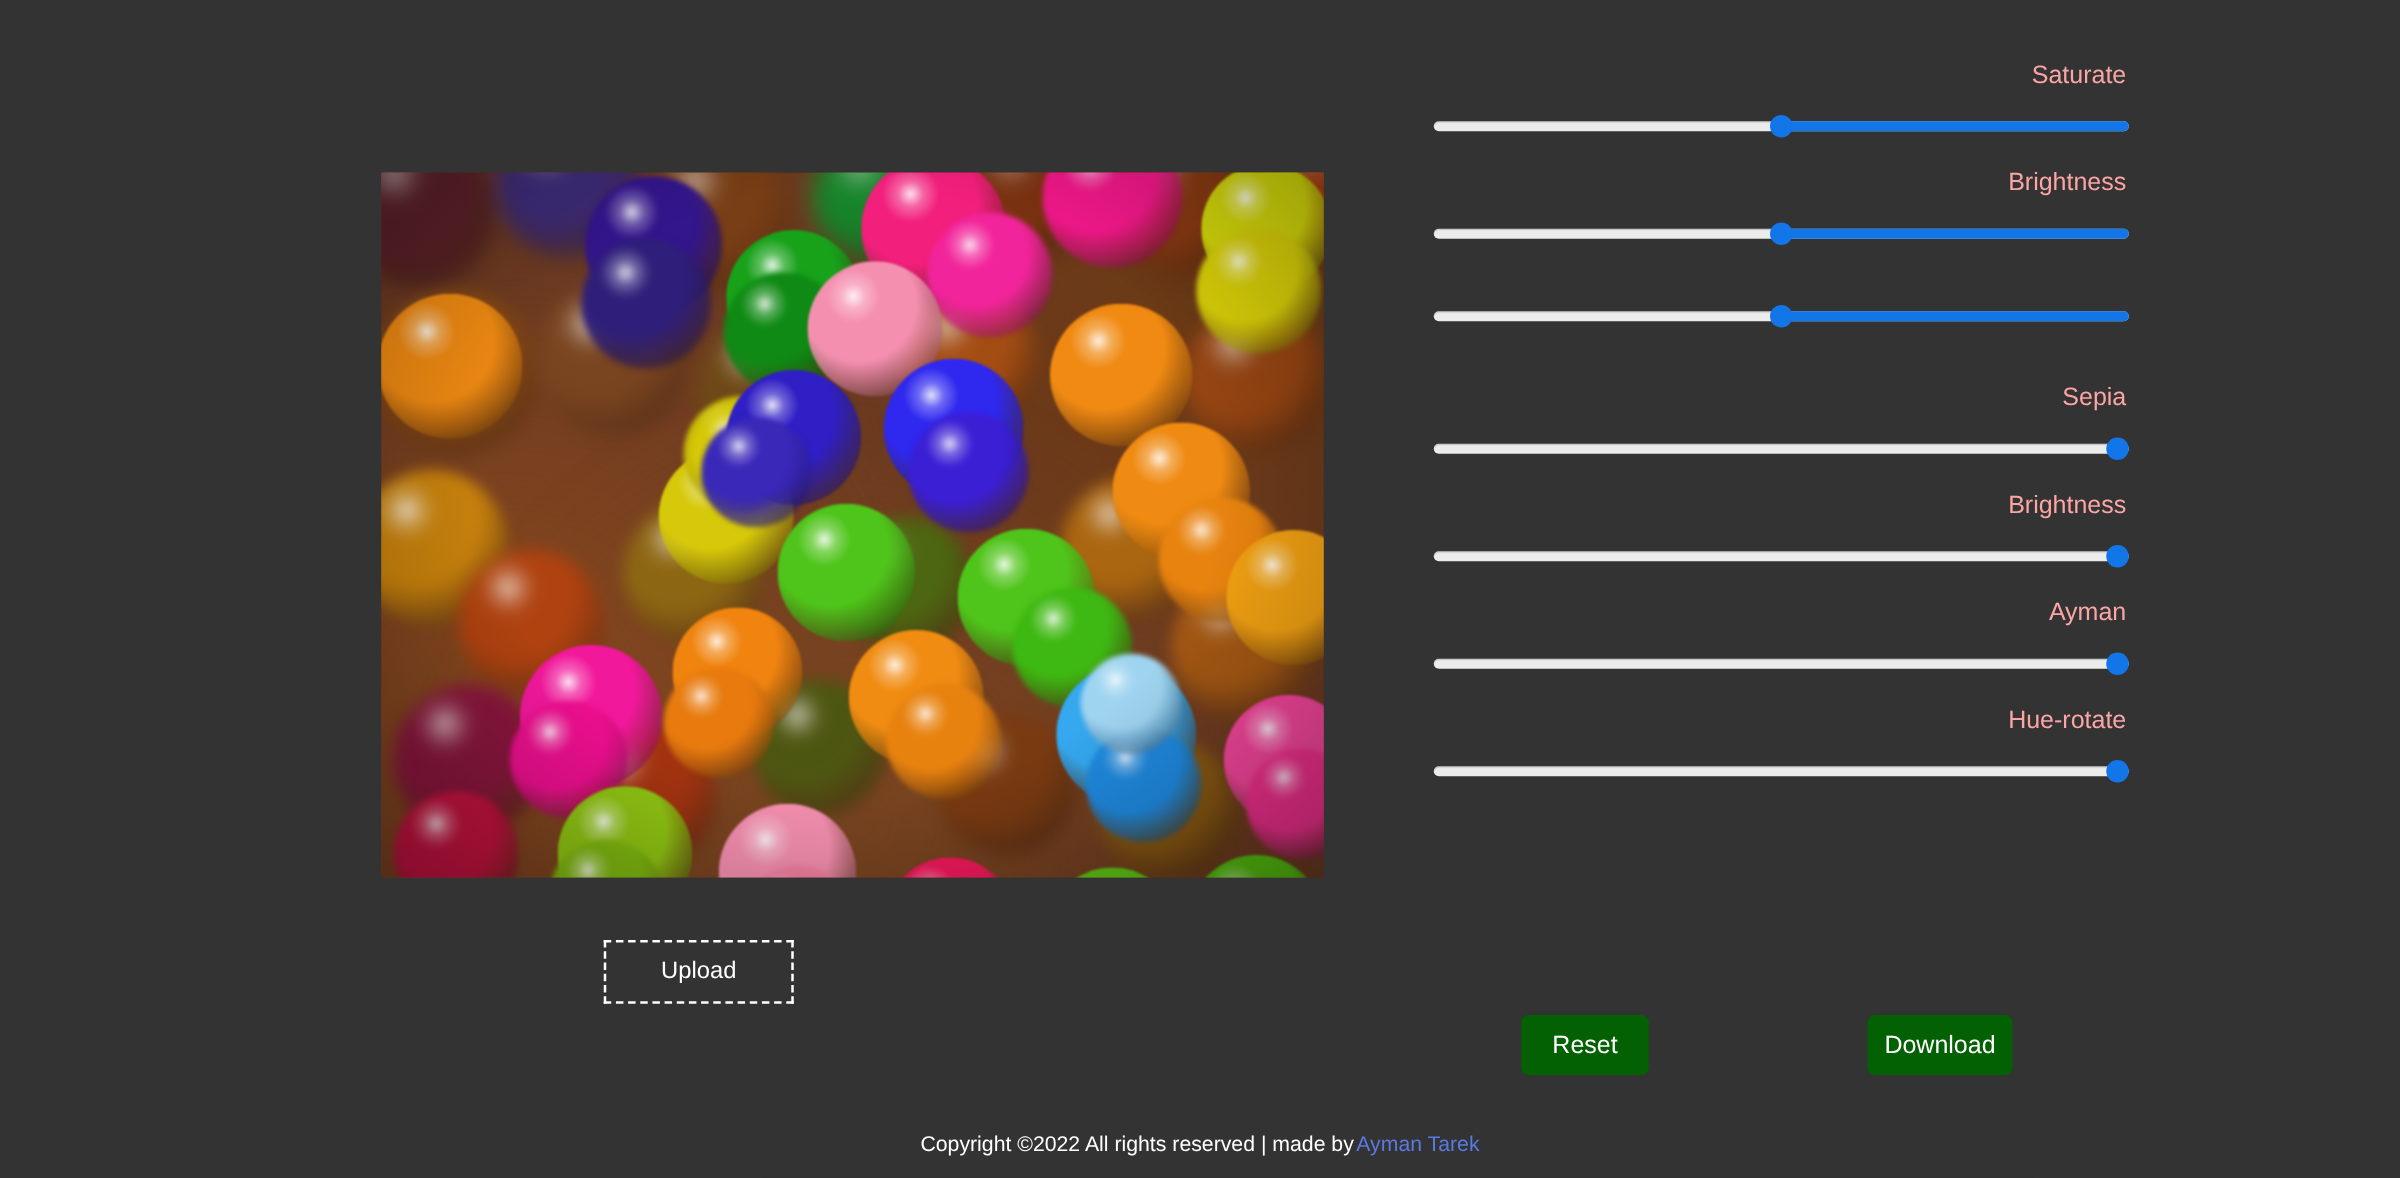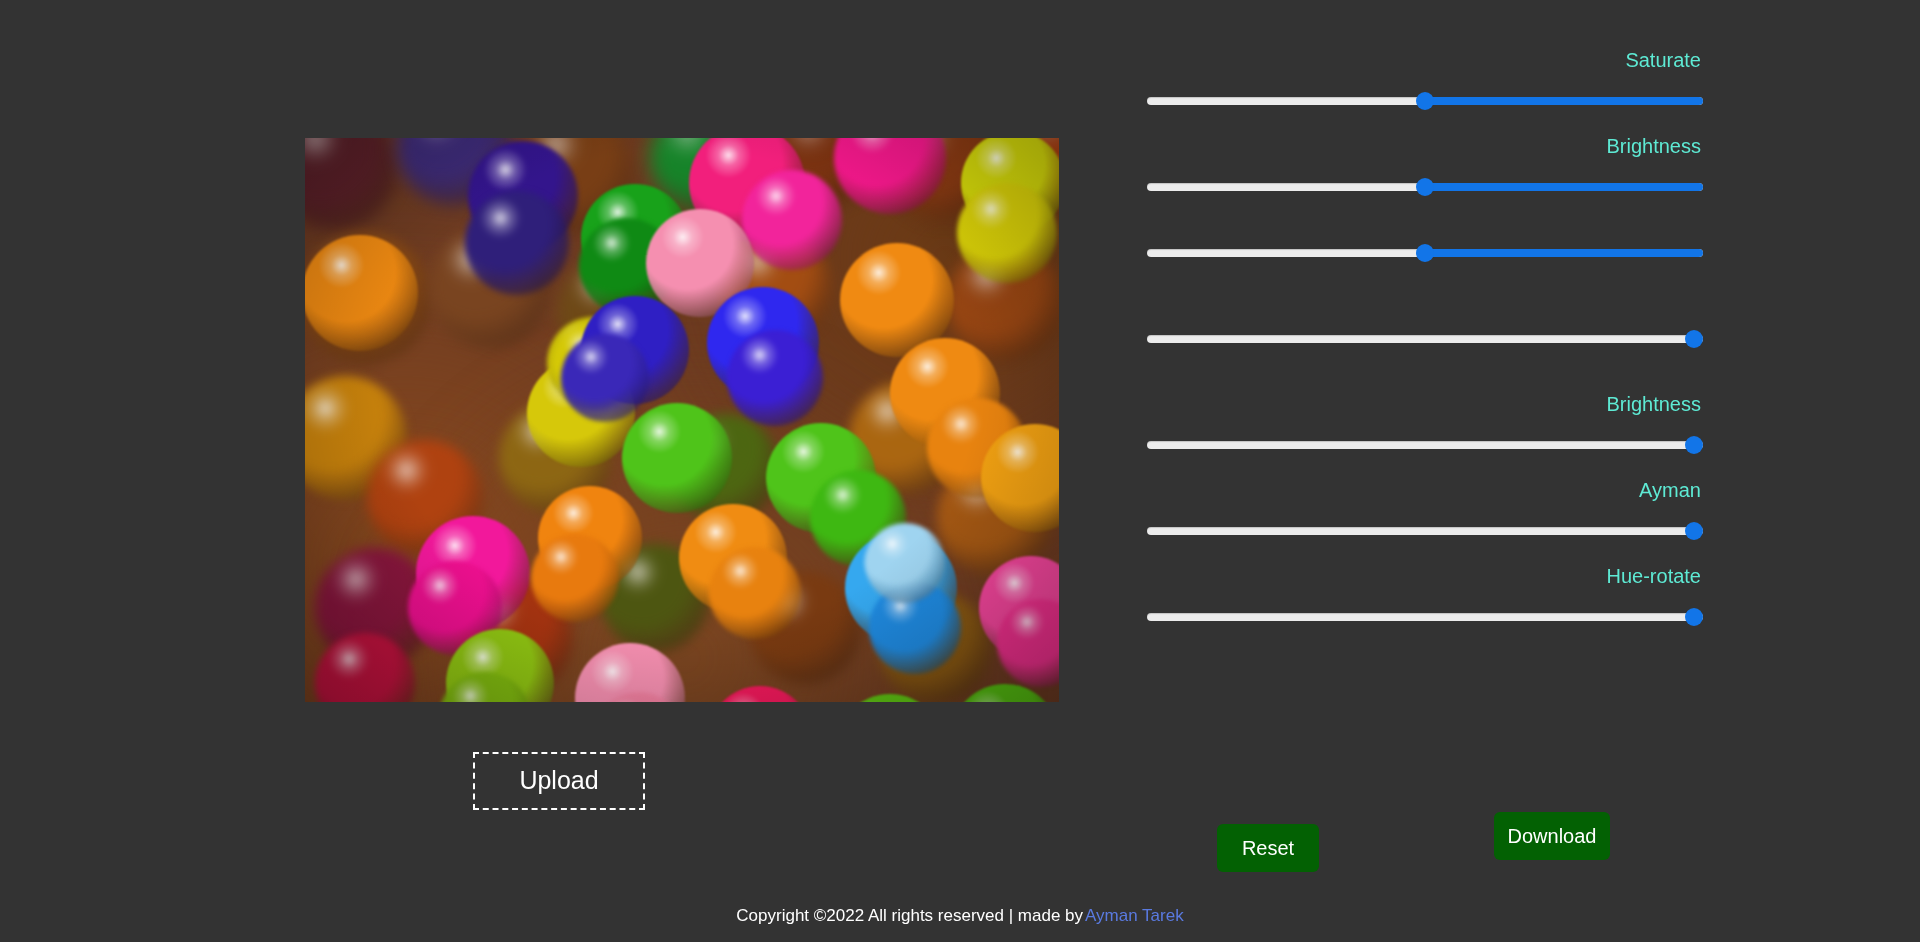--- a/index.html
+++ b/index.html
@@ -56,21 +56,21 @@
     top: 752px;
     width: 1118px;
     text-align: center;
   }
 
   .upload-btn {
     display: inline-block;
     border: 2px dashed #ffffff;
     color: #ffffff;
     background: transparent;
-    font-size: 25px;
+    font-size: 19px;
     font-family: "Liberation Sans", sans-serif;
     padding: 13px 44px;
     cursor: pointer;
     line-height: 1.1;
   }
 
   
   .right-panel {
     position: absolute;
     left: 1147px;
@@ -80,21 +80,21 @@
   }
 
   .control-group {
     position: relative;
     width: 556px;
   }
 
   .control-label {
     display: block;
     text-align: right;
-    color: #5eead4;
+    color: #fca5a5;
     font-size: 20px;
     line-height: 1;
     margin-bottom: 0;
     padding-right: 2px;
   }
 
   .slider-row {
     position: relative;
     width: 556px;
     height: 18px;
@@ -142,21 +142,21 @@
     color: #ffffff;
     border: none;
     border-radius: 6px;
     font-size: 20px;
     font-family: "Liberation Sans", sans-serif;
     padding: 13px 0;
     cursor: pointer;
     line-height: 1.1;
   }
 
-  #reset-btn  { left: 70px;  width: 102px; margin-top: 12px; }
+  #reset-btn  { left: 70px;  width: 102px; }
   #download-btn { left: 347px; width: 116px; }
 
   
   .footer {
     position: absolute;
     left: 0;
     bottom: 0;
     width: 1920px;
     height: 52px;
     display: flex;
@@ -280,20 +280,21 @@
           </div>
         </div>
         <div class="control-group" style="position: absolute; left: 0px; top: 222px;">
           <div class="slider-row" style="margin-top: 22px;">
             <div class="track"></div>
             <div class="track-fill" style="left: 278px; width: 278px;"></div>
             <div class="thumb" style="left: 269px;"></div>
           </div>
         </div>
         <div class="control-group" style="position: absolute; left: 0px; top: 308px;">
+          <span class="control-label">Sepia</span>
           <div class="slider-row" style="margin-top: 22px;">
             <div class="track"></div>
             <div class="thumb" style="left: 538px;"></div>
           </div>
         </div>
         <div class="control-group" style="position: absolute; left: 0px; top: 394px;">
           <span class="control-label">Brightness</span>
           <div class="slider-row" style="margin-top: 22px;">
             <div class="track"></div>
             <div class="thumb" style="left: 538px;"></div>

